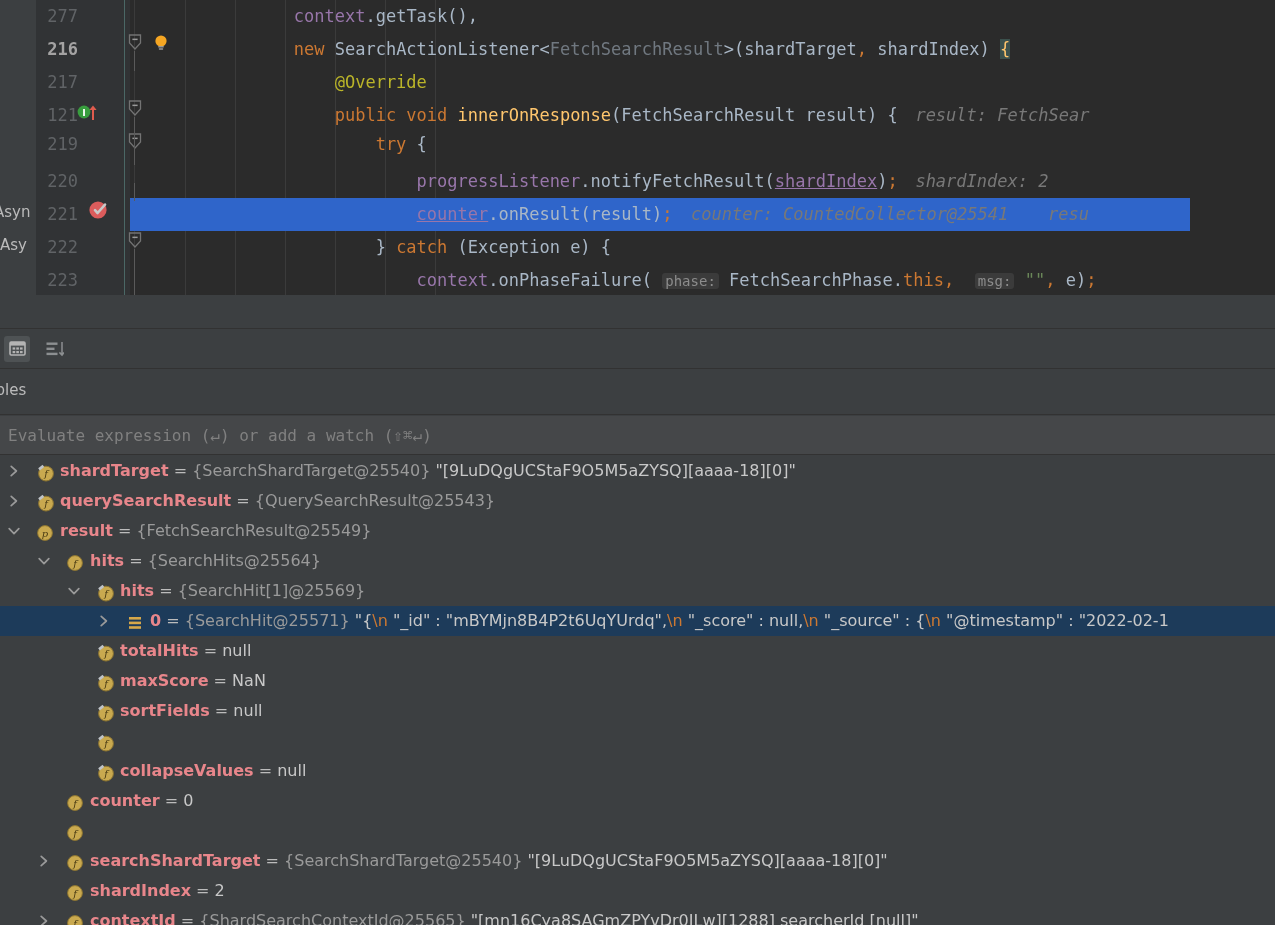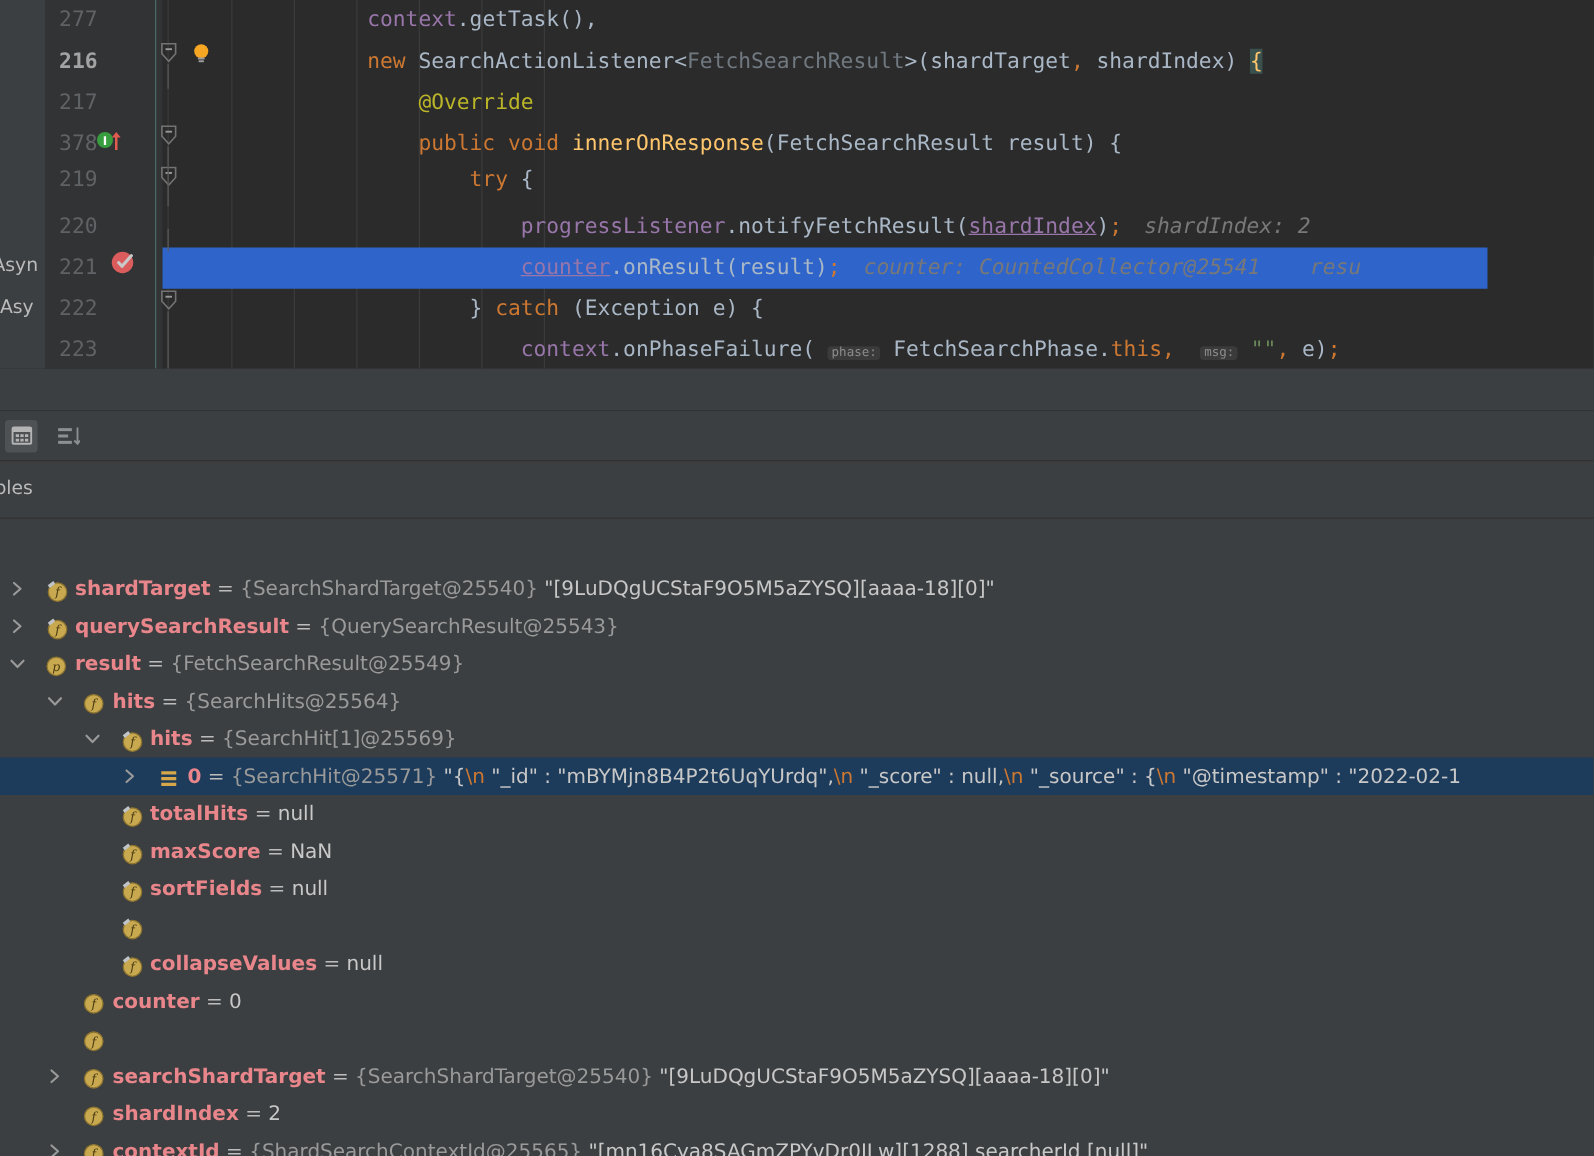--- a/index.html
+++ b/index.html
@@ -62,21 +62,21 @@
   .fld { color: #9876aa; margin-top: 12px; }
   .fld-u { color: #9876aa; text-decoration: underline; }
   .anno { color: #bbb529; }
   .gen { color: #a9b7c6; opacity: .55; }
   .str { color: #6a8759; }
   .hint {
     color: #787878; font-style: italic;
   }
   .hint-box {
     color: #8c8c8c; background: #3b3b3b; border-radius: 3px;
-    padding: 0 3px; font-size: 10px; font-style: normal;
+    padding: 0 3px; font-size: 14px; font-style: normal;
   }
   .brace-hl { background: #3b514d; color: #ffc66d; }
   .punct { color: #cc7832; }
 
   
   .bulb { position: absolute; width: 18px; height: 18px; }
   .ovr { position: absolute; width: 22px; height: 18px; }
   .bp { position: absolute; width: 20px; height: 20px; }
 
   
@@ -174,21 +174,21 @@
     <div class="guide" style="left:235px;"></div>
     <div class="guide" style="left:285px;"></div>
     <div class="guide" style="left:335px;"></div>
     <div class="guide" style="left:385px;"></div>
     <div class="guide" style="left:435px;"></div>
 
     <div id="editor-lines">
         <div class="line-row" style="top: 0px;"><span class="lnum">277</span><span class="code"><span class="id">                </span><span class="fld">context</span><span class="id">.</span><span class="id">getTask</span><span class="id">(),</span></span></div>
         <div class="line-row" style="top: 33px;"><span class="lnum cur">216</span><span class="code"><span class="id">                </span><span class="kw">new </span><span class="id">SearchActionListener&lt;</span><span class="gen">FetchSearchResult</span><span class="id">&gt;(</span><span class="id">shardTarget</span><span class="punct">,</span><span class="id"> shardIndex</span><span class="id">)</span><span class="id"> </span><span class="brace-hl">{</span></span></div>
         <div class="line-row" style="top: 66px;"><span class="lnum">217</span><span class="code"><span class="id">                    </span><span class="anno">@Override</span></span></div>
-        <div class="line-row" style="top: 99px;"><span class="lnum">378</span><span class="code"><span class="id">                    </span><span class="kw">public </span><span class="kw">void </span><span class="meth">innerOnResponse</span><span class="id">(FetchSearchResult result) {</span></span></div>
+        <div class="line-row" style="top: 99px;"><span class="lnum">121</span><span class="code"><span class="id">                    </span><span class="kw">public </span><span class="kw">void </span><span class="meth">innerOnResponse</span><span class="id">(FetchSearchResult result) {</span></span><span class="code hint" style="left: 915.4px;">result: FetchSear</span></div>
         <div class="line-row" style="top: 128px;"><span class="lnum">219</span><span class="code"><span class="id">                        </span><span class="kw">try </span><span class="id">{</span></span></div>
         <div class="line-row" style="top: 165px;"><span class="lnum">220</span><span class="code"><span class="id">                            </span><span class="fld">progressListener</span><span class="id">.</span><span class="id">notifyFetchResult</span><span class="id">(</span><span class="fld-u">shardIndex</span><span class="id">)</span><span class="punct">;</span></span><span class="code hint" style="left: 915.4px;">shardIndex: 2</span></div>
         <div class="line-row" style="top: 198px;"><div class="hl-bg"></div><span class="lnum">221</span><span class="code"><span class="id">                            </span><span class="fld-u">counter</span><span class="id">.</span><span class="id">onResult</span><span class="id">(result)</span><span class="punct">;</span></span><span class="code hint" style="left: 691px;">counter: CountedCollector@25541</span><span class="code hint" style="left: 1048px;">resu</span></div>
         <div class="line-row" style="top: 231px;"><span class="lnum">222</span><span class="code"><span class="id">                        </span><span class="id">} </span><span class="kw">catch </span><span class="id">(Exception e) {</span></span></div>
         <div class="line-row" style="top: 264px;"><span class="lnum">223</span><span class="code"><span class="id">                            </span><span class="fld">context</span><span class="id">.</span><span class="id">onPhaseFailure</span><span class="id">( </span><span class="hint-box">phase:</span><span class="id"> FetchSearchPhase.</span><span class="kw">this</span><span class="punct">,</span><span class="id">  </span><span class="hint-box">msg:</span><span class="id"> </span><span class="str">""</span><span class="punct">,</span><span class="id"> e)</span><span class="punct">;</span></span></div>
       </div>
 
     <div id="fold-markers">
         <div class="fold" style="top: 34px;">
           <svg width="14" height="17" viewBox="0 0 14 17">
@@ -272,20 +272,23 @@
         <rect x="0.5" y="11.7" width="11" height="2.4" fill="#8c8f91"></rect>
         <path d="M16 1 L16 14 M13.4 11.4 L16 14 L18 11.4" stroke="#8c8f91" stroke-width="1.5" fill="none"></path>
       </svg>
     </div>
   </div>
 
   <div class="tabbar">
     <div class="tab">riables</div>
   </div>
 
+  <div class="evalbar">
+    <div class="evaltext">Evaluate expression (↵) or add a watch (⇧⌘↵)</div>
+  </div>
 
   <div class="tree" id="var-tree">
       <div class="trow">
         <span class="arrow" style="left: 6px;">
           <svg width="10" height="12" viewBox="0 0 10 12">
             <path d="M2.2 1.4 L7.4 6 L2.2 10.6" stroke="#9a9a9a" stroke-width="1.7" fill="none" stroke-linecap="round" stroke-linejoin="round"></path>
           </svg>
         </span>
         <span class="ticon" style="left: 36px;"><svg width="20" height="18" viewBox="0 0 20 18">
             <circle cx="10" cy="9.6" r="7.4" fill="#c9a94f" stroke="#8c7430" stroke-width="1"></circle>

